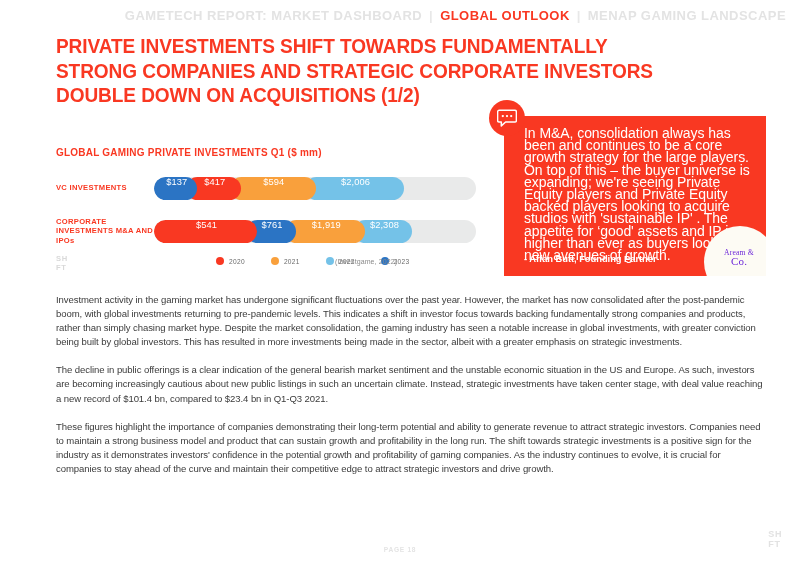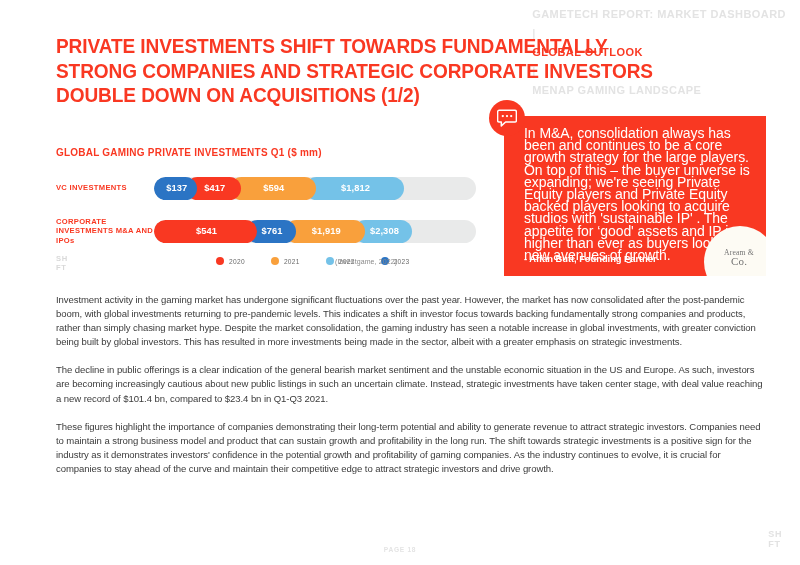--- a/index.html
+++ b/index.html
@@ -20,25 +20,24 @@
   }
 
   
   .topnav {
     position: absolute;
     top: 8px;
     right: 14px;
     display: flex;
     align-items: flex-start;
     gap: 7px;
-    font-size: 11px;
+    font-size: 13px;
     font-weight: 700;
     letter-spacing: 0.45px;
     font-stretch: condensed;
-    flex-direction: column;
   }
   .topnav .crumb { color: #e3e3e3; white-space: nowrap; }
   .topnav .crumb.active { color: #f93822; }
   .topnav .sep { color: #e8e8e8; }
 
   
   .title {
     position: absolute;
     left: 56px;
     top: 34px;
@@ -91,25 +90,24 @@
     flex: 1 1 auto;
     height: 23px;
     background: #e9eaea;
     border-radius: 12px;
     overflow: hidden;
     display: flex;
   }
   .seg {
     height: 100%;
     display: flex;
-    align-items: center;
     justify-content: center;
     color: #ffffff;
     font-size: 9.3px;
-    font-weight: 700;
+    font-weight: 400;
     font-stretch: condensed;
     letter-spacing: 0.1px;
     border-radius: 12px;
     margin-right: -11px;
     position: relative;
   }
   .seg span { position: relative; z-index: 2; padding-left: 2px; }
   .seg.z1 { z-index: 4; }
   .seg.z2 { z-index: 3; }
   .seg.z3 { z-index: 2; }
@@ -213,21 +211,21 @@
     width: 72px;
     height: 72px;
     border-radius: 50%;
     background: #fdfbf4;
     display: flex;
     align-items: center;
     justify-content: center;
   }
   .aream-inner {
     text-align: center;
-    color: #737373;
+    color: #6d28d9;
     font-family: "Liberation Serif", serif;
     line-height: 9px;
     margin-top: -10px;
     margin-right: 2px;
   }
   .aream-inner .l1 { font-size: 7.6px; letter-spacing: 0.2px; }
   .aream-inner .l2 { font-size: 11px; font-weight: 400; letter-spacing: 0.2px; }
 
   
   .body-copy {
@@ -282,21 +280,21 @@
             <div class="seg z1" style="background: rgb(43, 116, 196); width: 13.5%;">
               <span>$137</span>
             </div>
             <div class="seg z2" style="background: rgb(249, 56, 34); width: 17%;">
               <span>$417</span>
             </div>
             <div class="seg z3" style="background: rgb(249, 160, 60); width: 26.5%;">
               <span>$594</span>
             </div>
             <div class="seg z4" style="background: rgb(116, 194, 232); width: 31%;">
-              <span>$1,812</span>
+              <span>$2,006</span>
             </div>
           </div>
         </div>
         <div class="bar-row">
           <div class="bar-label">CORPORATE INVESTMENTS M&amp;A AND IPOs</div>
           <div class="bar-track" style="background: rgb(233, 234, 234);">
             <div class="seg z1" style="background: rgb(249, 56, 34); width: 32%;">
               <span>$541</span>
             </div>
             <div class="seg z2" style="background: rgb(43, 116, 196); width: 15.5%;">

